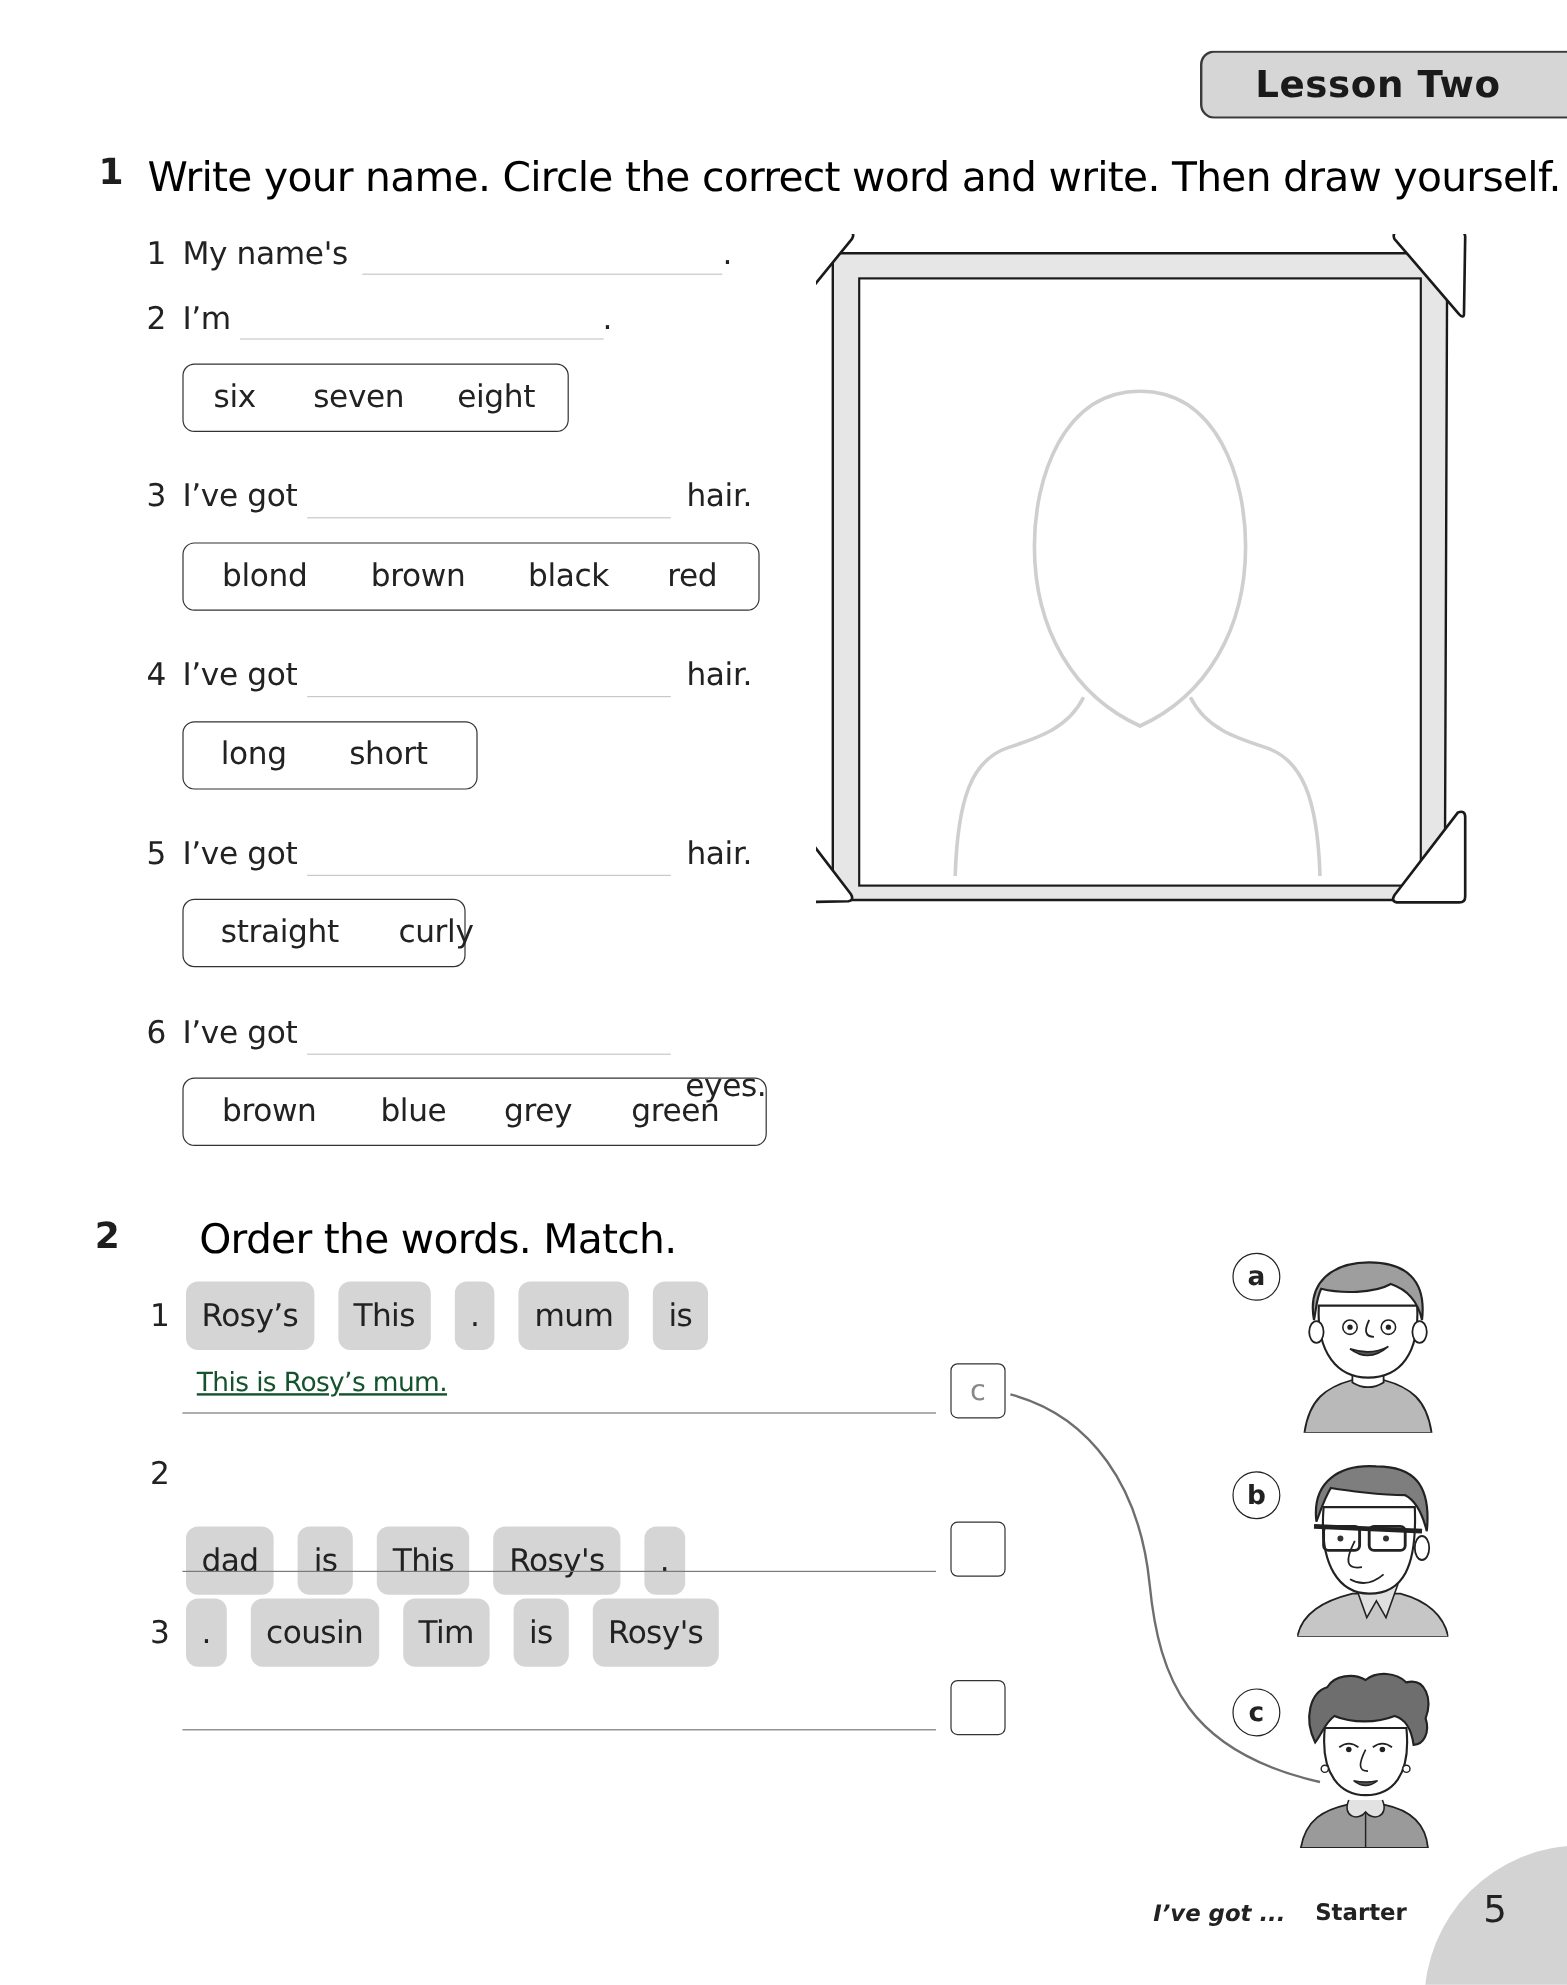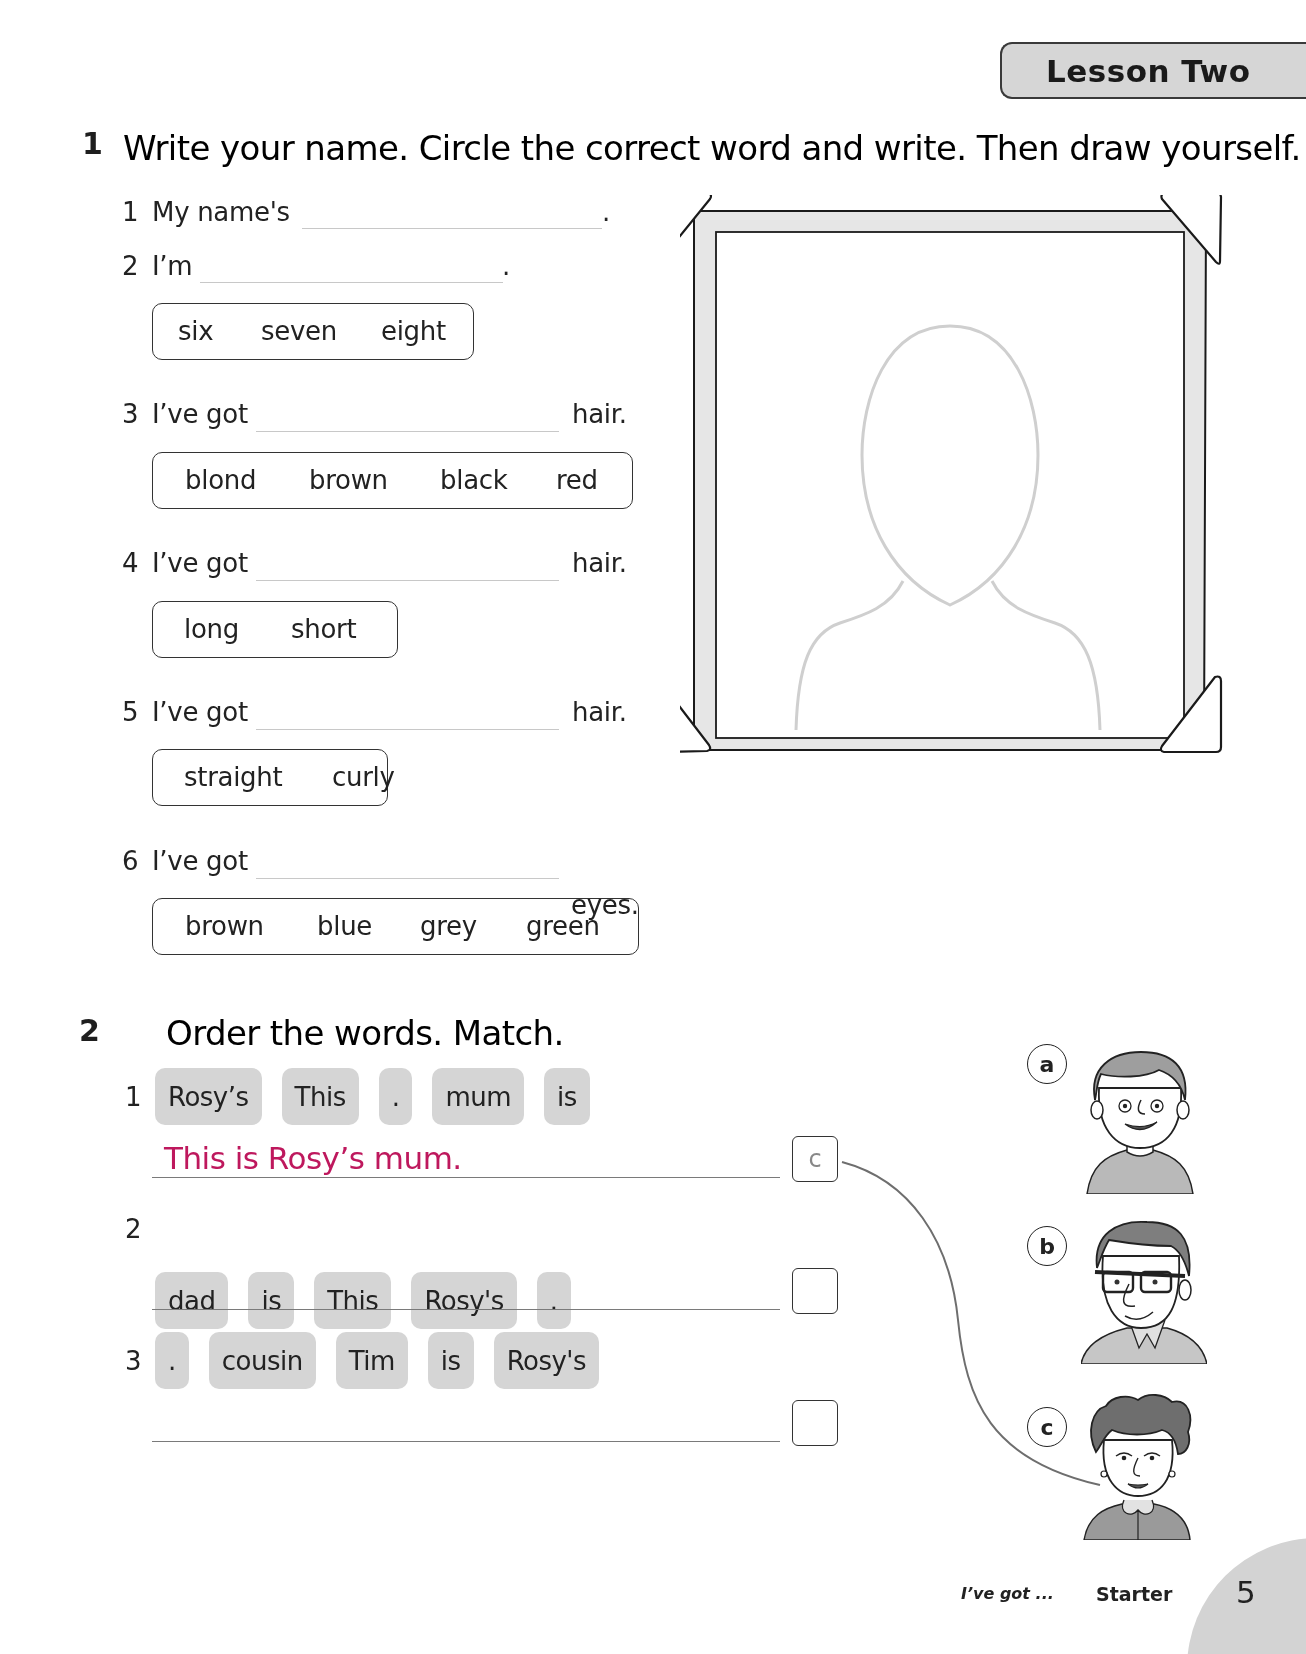--- a/index.html
+++ b/index.html
@@ -37,34 +37,34 @@
   .frame-svg { position: absolute; left: 680px; top: 195px; }
 
   
   .tile-row { position: absolute; display: flex; gap: 20px; height: 57px; }
   .tile {
     background: #d5d5d5; border-radius: 10px; height: 57px; padding: 0 13px;
     display: flex; align-items: center; font-size: 26px; color: #222; letter-spacing: -0.5px;
   }
   .row-num { position: absolute; font-size: 26px; color: #222; }
   .answer-line { position: absolute; left: 152px; width: 628px; border-bottom: 1.5px solid #7a7a7a; height: 0; }
-  .answer-text { position: absolute; font-size: 31px; color: #be185d; letter-spacing: -0.5px; }
+  .answer-text { position: absolute; font-size: 22px; color: #14532d; letter-spacing: -0.5px; text-decoration: underline; }
   .match-box {
     position: absolute; left: 792px; width: 46px; height: 46px;
     border: 1.5px solid #333; border-radius: 6px;
     font-size: 24px; color: #888; display: flex; align-items: center; justify-content: center;
   }
   .letter-circle {
     position: absolute; width: 40px; height: 40px; border: 1.5px solid #222; border-radius: 50%;
     display: flex; align-items: center; justify-content: center; font-weight: bold; font-size: 22px; color: #222;
   }
 
   
   .page-corner { position: absolute; left: 1187px; top: 1538px; width: 260px; height: 260px; border-radius: 50%; background: #d3d3d3; }
-  .footer-unit { position: absolute; left: 961px; top: 1584px; font-style: italic; font-weight: bold; font-size: 16px; color: #222; }
+  .footer-unit { position: absolute; left: 961px; top: 1584px; font-style: italic; font-weight: bold; font-size: 19px; color: #222; }
   .footer-section { position: absolute; left: 1096px; top: 1583px; font-weight: bold; font-size: 19px; color: #222; }
   .page-number { position: absolute; left: 1236px; top: 1574px; font-size: 31px; color: #222; }
 </style>
 </head>
 <body>
 
 <div class="lesson-tab">Lesson Two</div>
 
 <div class="ex-num" style="left:82px; top:126px;">1</div>
 <div class="ex-heading" style="left:123px; top:128px;">Write your name. Circle the correct word and write. Then draw yourself.</div>

